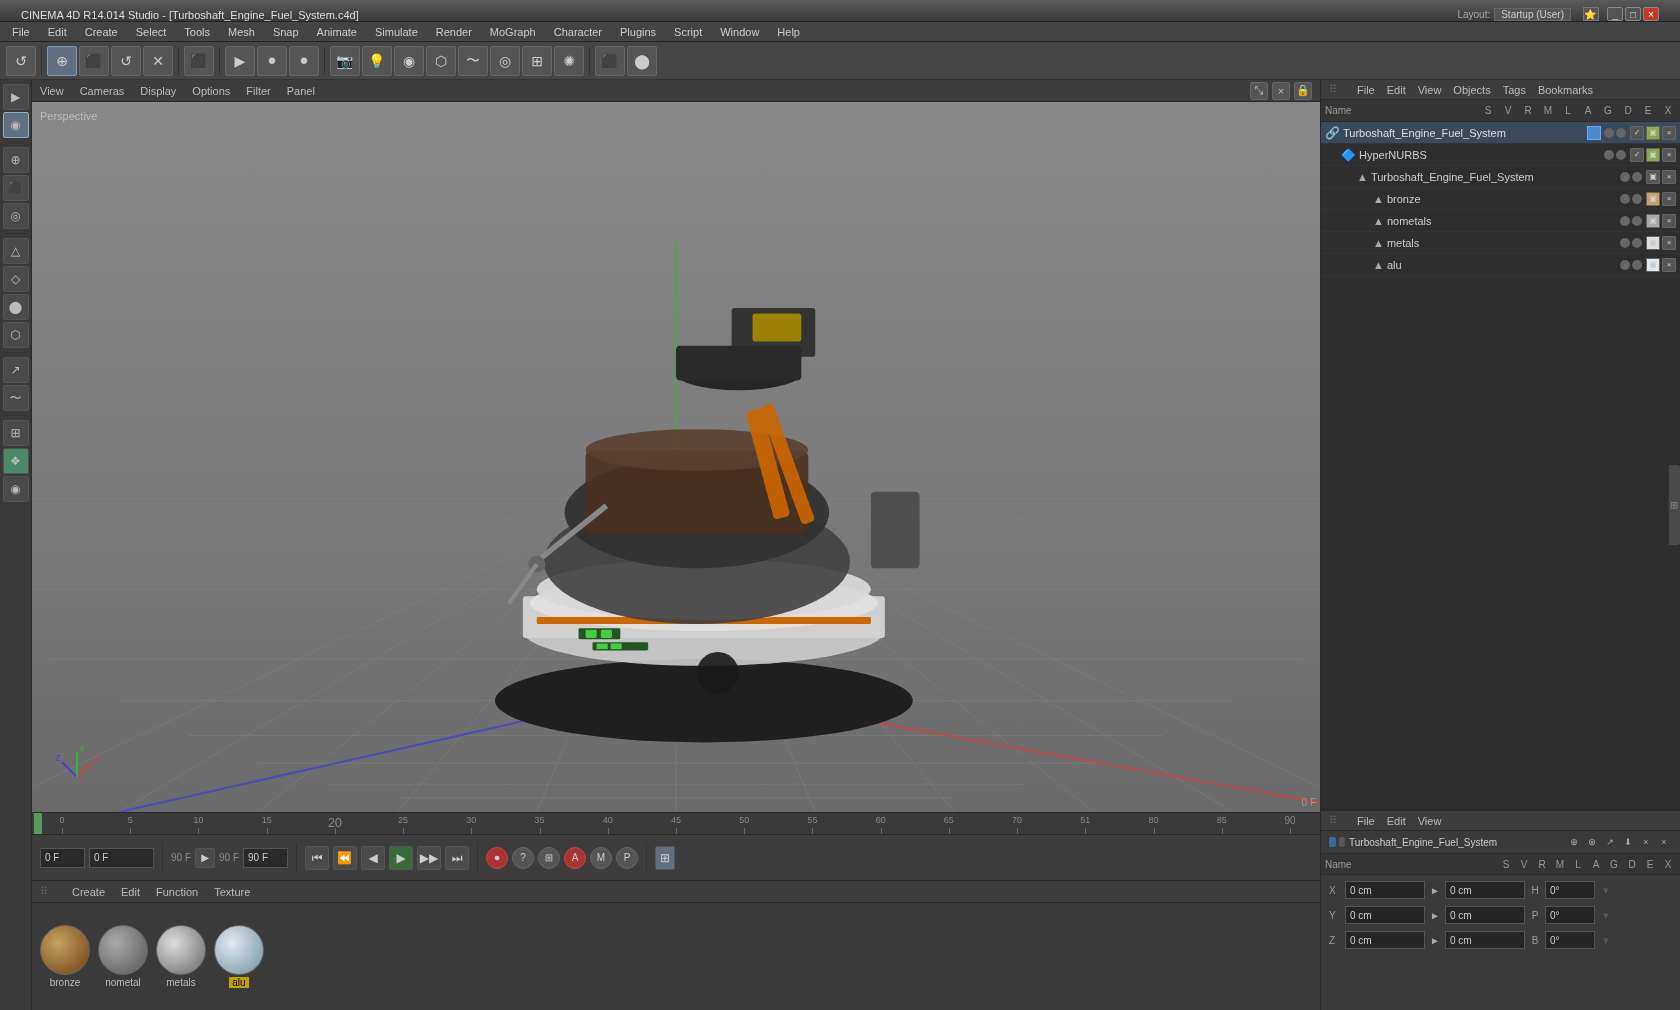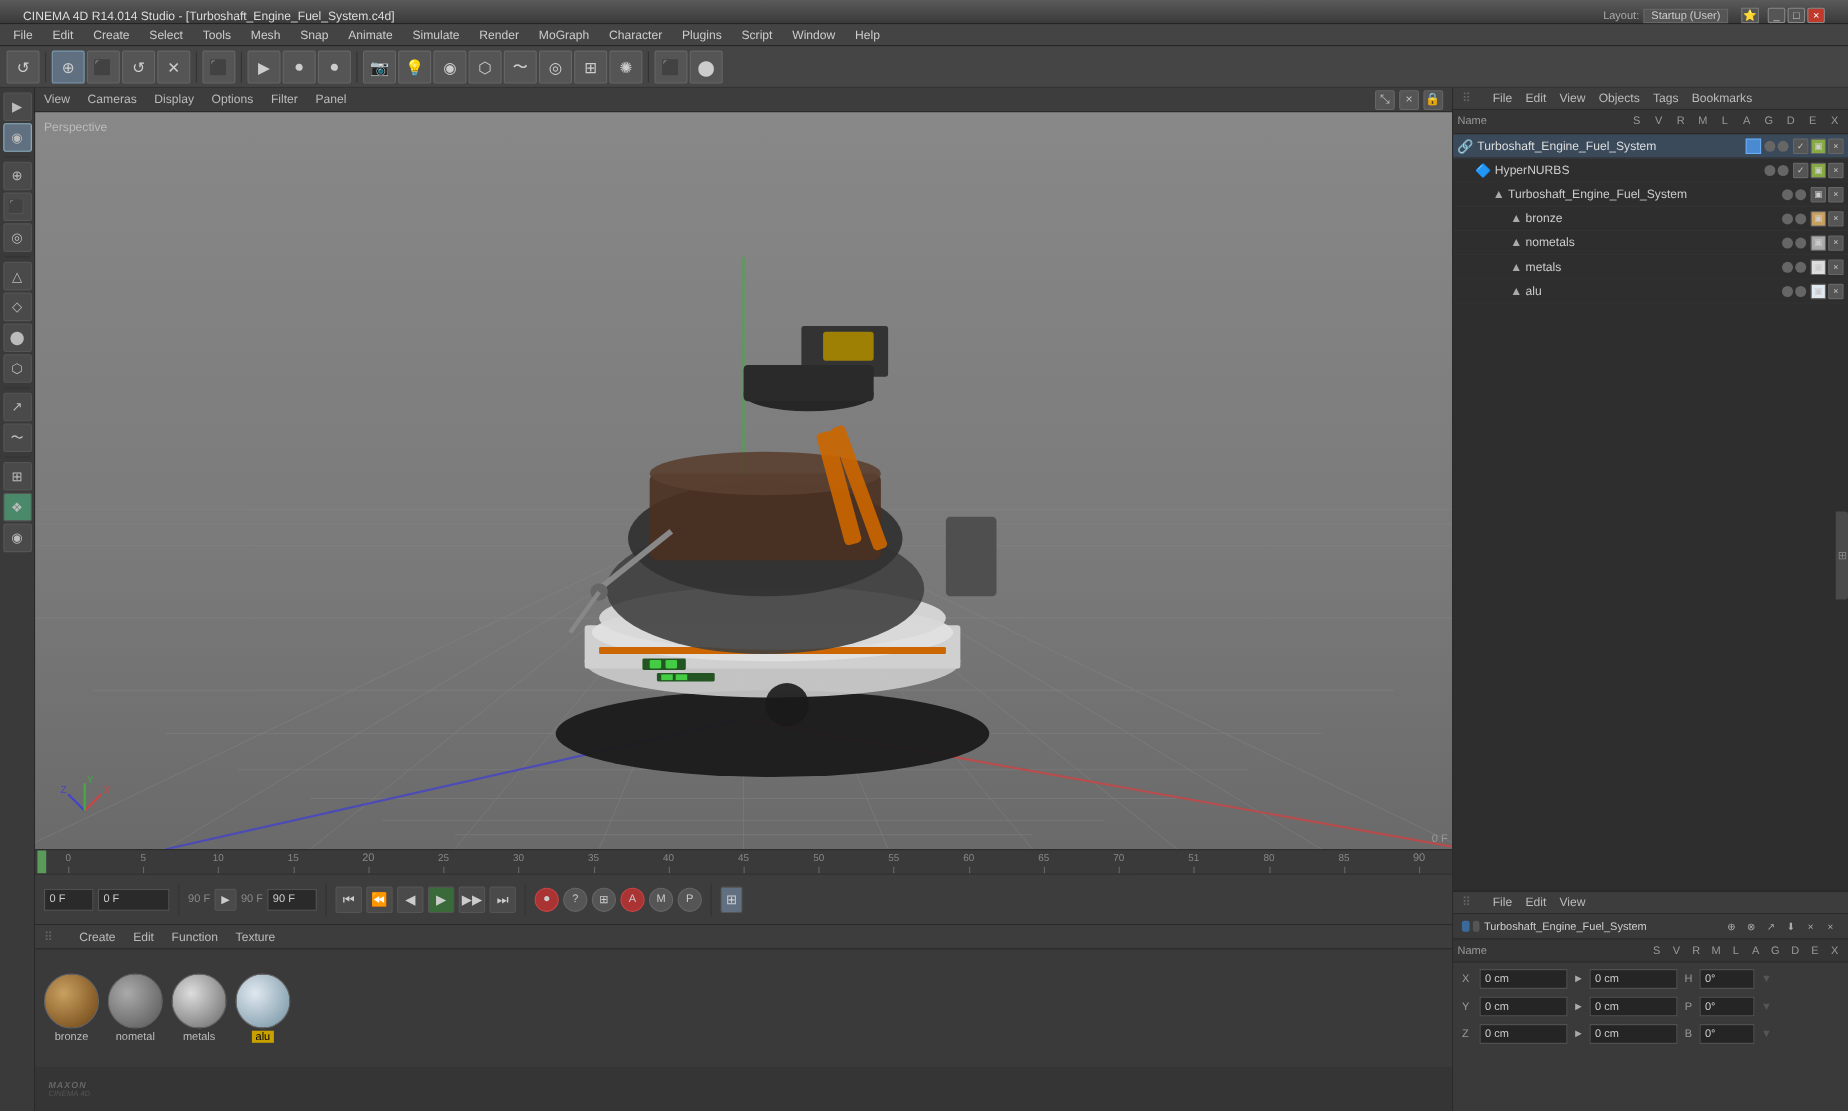--- a/index.html
+++ b/index.html
@@ -353,21 +353,21 @@
         </div>
         <div id="timeline-ticks" style="position:absolute;left:30px;top:0;right:30px;height:100%;">
             <div style="position: absolute; left: 0px; top: 2px; font-size: 9px; color: rgb(136, 136, 136); transform: translateX(-50%); pointer-events: none;">0</div>
             <div style="position: absolute; left: 0px; bottom: 0px; width: 1px; height: 6px; background: rgb(102, 102, 102); pointer-events: none;"></div>
             <div style="position: absolute; left: 68.2222px; top: 2px; font-size: 9px; color: rgb(136, 136, 136); transform: translateX(-50%); pointer-events: none;">5</div>
             <div style="position: absolute; left: 68.2222px; bottom: 0px; width: 1px; height: 6px; background: rgb(102, 102, 102); pointer-events: none;"></div>
             <div style="position: absolute; left: 136.444px; top: 2px; font-size: 9px; color: rgb(136, 136, 136); transform: translateX(-50%); pointer-events: none;">10</div>
             <div style="position: absolute; left: 136.444px; bottom: 0px; width: 1px; height: 6px; background: rgb(102, 102, 102); pointer-events: none;"></div>
             <div style="position: absolute; left: 204.667px; top: 2px; font-size: 9px; color: rgb(136, 136, 136); transform: translateX(-50%); pointer-events: none;">15</div>
             <div style="position: absolute; left: 204.667px; bottom: 0px; width: 1px; height: 6px; background: rgb(102, 102, 102); pointer-events: none;"></div>
-            <div style="position: absolute; left: 272.889px; top: 2px; font-size: 10px; color: rgb(136, 136, 136); transform: translateX(-50%); pointer-events: none;">20</div>
+            <div style="position: absolute; left: 272.889px; top: 2px; font-size: 13px; color: rgb(136, 136, 136); transform: translateX(-50%); pointer-events: none;">20</div>
             <div style="position: absolute; left: 272.889px; bottom: 0px; width: 1px; height: 6px; background: rgb(102, 102, 102); pointer-events: none;"></div>
             <div style="position: absolute; left: 341.111px; top: 2px; font-size: 9px; color: rgb(136, 136, 136); transform: translateX(-50%); pointer-events: none;">25</div>
             <div style="position: absolute; left: 341.111px; bottom: 0px; width: 1px; height: 6px; background: rgb(102, 102, 102); pointer-events: none;"></div>
             <div style="position: absolute; left: 409.333px; top: 2px; font-size: 9px; color: rgb(136, 136, 136); transform: translateX(-50%); pointer-events: none;">30</div>
             <div style="position: absolute; left: 409.333px; bottom: 0px; width: 1px; height: 6px; background: rgb(102, 102, 102); pointer-events: none;"></div>
             <div style="position: absolute; left: 477.556px; top: 2px; font-size: 9px; color: rgb(136, 136, 136); transform: translateX(-50%); pointer-events: none;">35</div>
             <div style="position: absolute; left: 477.556px; bottom: 0px; width: 1px; height: 6px; background: rgb(102, 102, 102); pointer-events: none;"></div>
             <div style="position: absolute; left: 545.778px; top: 2px; font-size: 9px; color: rgb(136, 136, 136); transform: translateX(-50%); pointer-events: none;">40</div>
             <div style="position: absolute; left: 545.778px; bottom: 0px; width: 1px; height: 6px; background: rgb(102, 102, 102); pointer-events: none;"></div>
             <div style="position: absolute; left: 614px; top: 2px; font-size: 9px; color: rgb(136, 136, 136); transform: translateX(-50%); pointer-events: none;">45</div>
@@ -442,26 +442,20 @@
           <div class="mat-sphere metals"></div>
           <span class="mat-label">metals</span>
         </div>
         <div class="mat-item">
           <div class="mat-sphere alu"></div>
           <span class="mat-label active">alu</span>
         </div>
       </div>
     </div>
 
-    <div id="mat-bottom">
-      <div id="maxon-logo">
-        <div style="font-size:8px;color:#666;font-weight:bold;letter-spacing:1px;">MAXON</div>
-        <div style="font-size:7px;color:#555;">CINEMA 4D</div>
-      </div>
-    </div>
 
   </div>
 
   <div id="right-panel">
 
     <div id="obj-manager">
       <div id="obj-menu-bar">
         <div style="display:flex;align-items:center;width:16px;color:#666;cursor:grab;">⠿</div>
         <span class="obj-menu">File</span>
         <span class="obj-menu">Edit</span>

